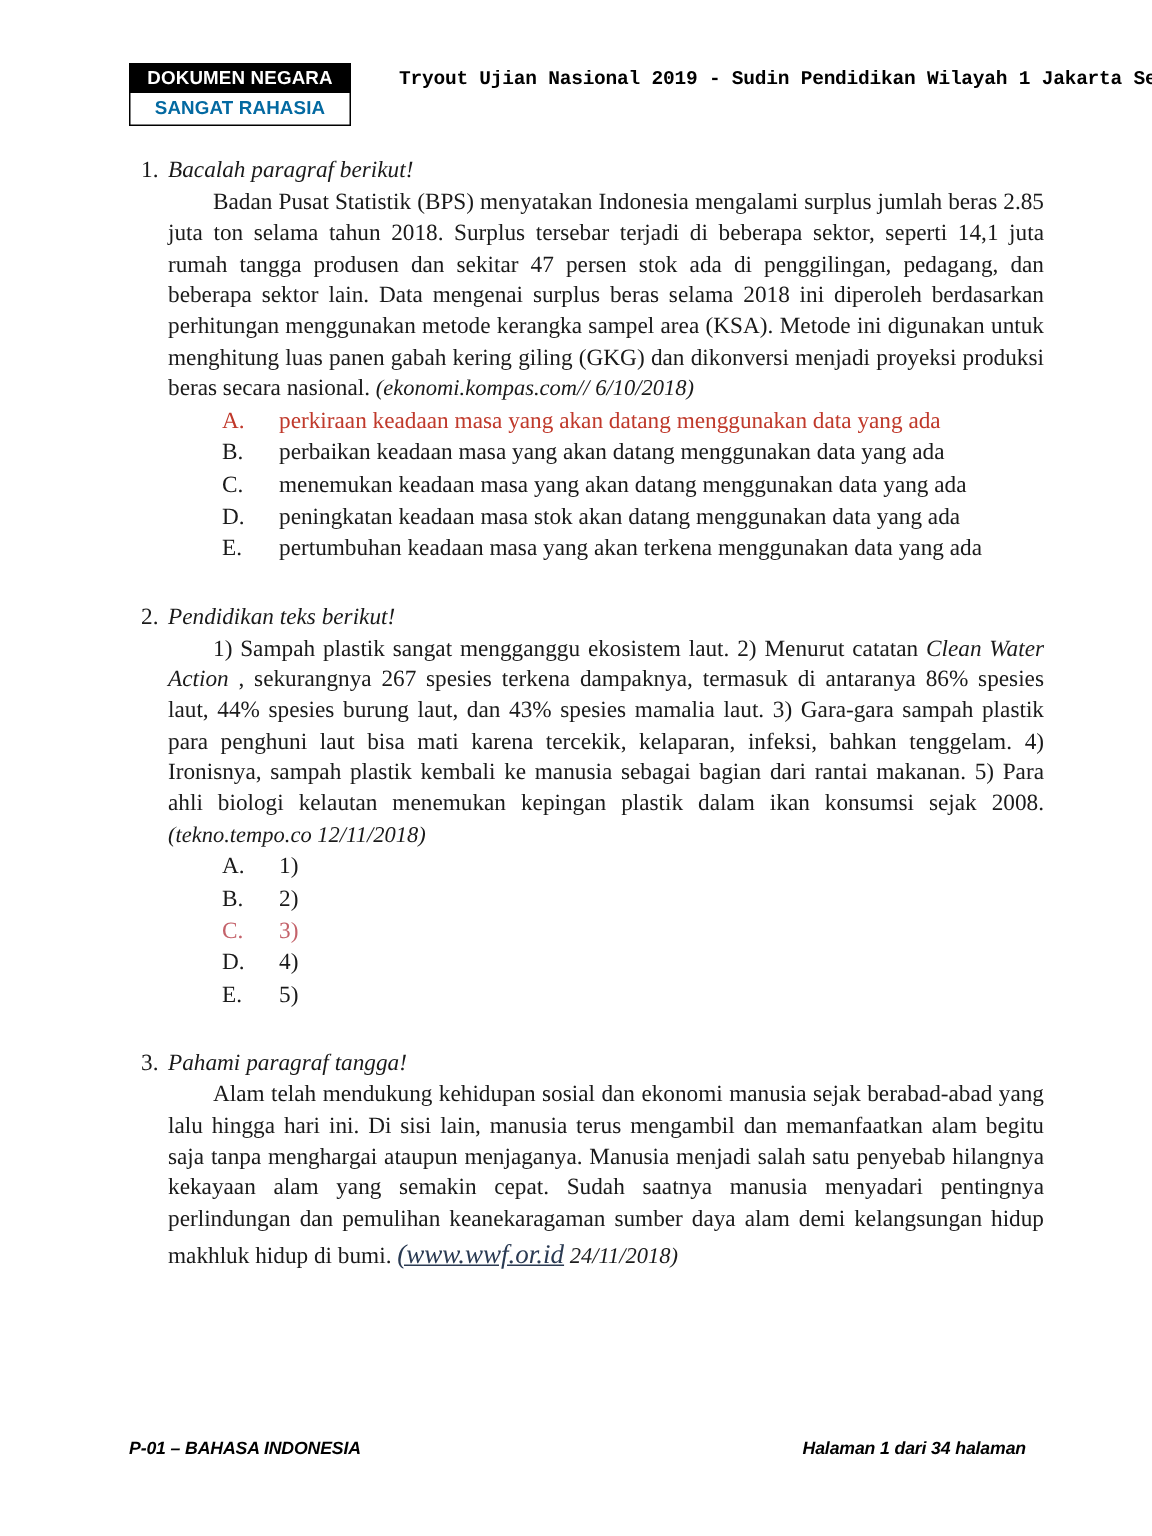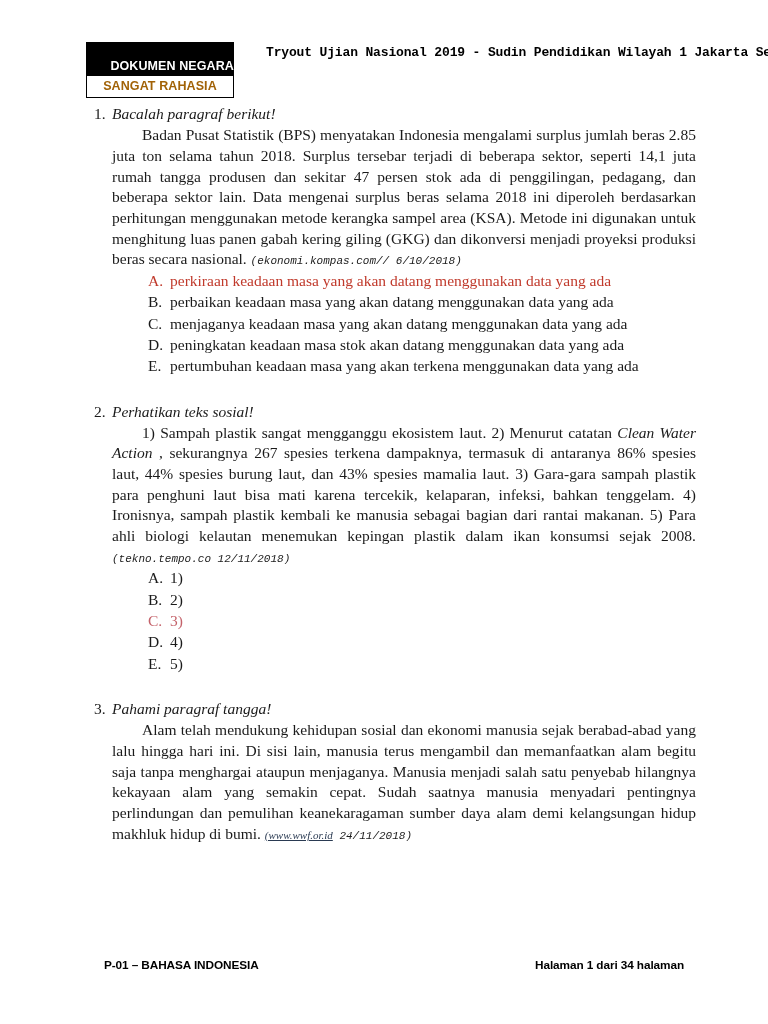--- a/index.html
+++ b/index.html
@@ -34,27 +34,27 @@
     width: 148px;
     flex: 0 0 148px;
   }
   .stamp-top {
     background: #000000;
     color: #ffffff;
     font-family: "Liberation Sans", "DejaVu Sans", sans-serif;
     font-weight: bold;
     font-size: 12.5px;
     letter-spacing: 0.1px;
-    text-align: right;
-    padding: 17px 0 3px 0;
+    text-align: center;
+    padding: 3px 0 3px 0;
     line-height: 1.15;
   }
   .stamp-bottom {
     background: #ffffff;
-    color: #a16207;
+    color: #0369a1;
     border: 1.6px solid #000000;
     border-top: none;
     font-family: "Liberation Sans", "DejaVu Sans", sans-serif;
     font-weight: bold;
     font-size: 12.5px;
     letter-spacing: 0.1px;
     text-align: center;
     padding: 3px 0 3px 0;
     line-height: 1.15;
   }
@@ -102,65 +102,66 @@
     font-size: 15.5px;
     line-height: 1.30;
     margin: 17px 0 1px 0;
   }
   .q-stem b {
     font-weight: bold;
     font-style: italic;
   }
   .cite {
     font-style: italic;
-    font-size: 11px;
-    font-family: Liberation Mono, monospace;
+    font-size: 15px;
   }
   .cite-link {
     font-style: italic;
-    font-size: 11px;
+    font-size: 18px;
     text-decoration: underline;
     color: #2a3a52;
   }
   .ital { font-style: italic; }
 
   .options {
     list-style: none;
     margin: 0;
     padding: 0 0 0 36px;
   }
   .option {
     display: flex;
     font-size: 15.5px;
     line-height: 1.375;
   }
   .opt-letter {
     flex: 0 0 22px;
   }
   .opt-text {
     flex: 1 1 auto;
+    margin-left: 16px;
   }
   .option.correct { color: #c0392b; }
   .option.correct-faded { color: #c4626a; }
   .gap-md { height: 21px; }
 
   
   .footer {
     position: absolute;
-    left: 104px;
+    left: 86px;
     right: 72px;
     bottom: 52px;
     display: flex;
     justify-content: space-between;
     align-items: baseline;
     font-family: "Liberation Sans", "DejaVu Sans", sans-serif;
     font-weight: bold;
     font-size: 11.8px;
     color: #000000;
     letter-spacing: -0.1px;
+    font-style: italic;
   }
   .footer-right { padding-right: 12px; }
 </style>
 </head>
 <body>
 
 <div class="page">
 
   <div class="header">
     <div class="stamp-block">
@@ -179,40 +180,40 @@
         <li class="option correct">
           <span class="opt-letter">A.</span>
           <span class="opt-text">perkiraan keadaan masa yang akan datang menggunakan data yang ada</span>
         </li>
         <li class="option">
           <span class="opt-letter">B.</span>
           <span class="opt-text">perbaikan keadaan masa yang akan datang menggunakan data yang ada</span>
         </li>
         <li class="option">
           <span class="opt-letter">C.</span>
-          <span class="opt-text">menjaganya keadaan masa yang akan datang menggunakan data yang ada</span>
+          <span class="opt-text">menemukan keadaan masa yang akan datang menggunakan data yang ada</span>
         </li>
         <li class="option">
           <span class="opt-letter">D.</span>
           <span class="opt-text">peningkatan keadaan masa stok akan datang menggunakan data yang ada</span>
         </li>
         <li class="option">
           <span class="opt-letter">E.</span>
           <span class="opt-text">pertumbuhan keadaan masa yang akan terkena menggunakan data yang ada</span>
         </li>
       </ul>
     </div>
   </div>
 
   <div class="gap-md"></div>
 
   <div class="question">
     <div class="q-num">2.</div>
     <div class="q-body">
-      <p class="q-instruction">Perhatikan teks sosial!</p>
+      <p class="q-instruction">Pendidikan teks berikut!</p>
       <p class="q-passage"><span>1) Sampah plastik sangat mengganggu ekosistem laut. 2) Menurut catatan </span><span class="ital">Clean Water Action</span><span> , sekurangnya 267 spesies terkena dampaknya, termasuk di antaranya 86% spesies laut, 44% spesies burung laut, dan 43% spesies mamalia laut. 3) Gara-gara sampah plastik para penghuni laut bisa mati karena tercekik, kelaparan, infeksi, bahkan tenggelam. 4) Ironisnya, sampah plastik kembali ke manusia sebagai bagian dari rantai makanan. 5) Para ahli biologi kelautan menemukan kepingan plastik dalam ikan konsumsi sejak 2008. </span><span class="cite">(tekno.tempo.co 12/11/2018)</span></p>
       <ul class="options">
         <li class="option">
           <span class="opt-letter">A.</span>
           <span class="opt-text">1)</span>
         </li>
         <li class="option">
           <span class="opt-letter">B.</span>
           <span class="opt-text">2)</span>
         </li>

